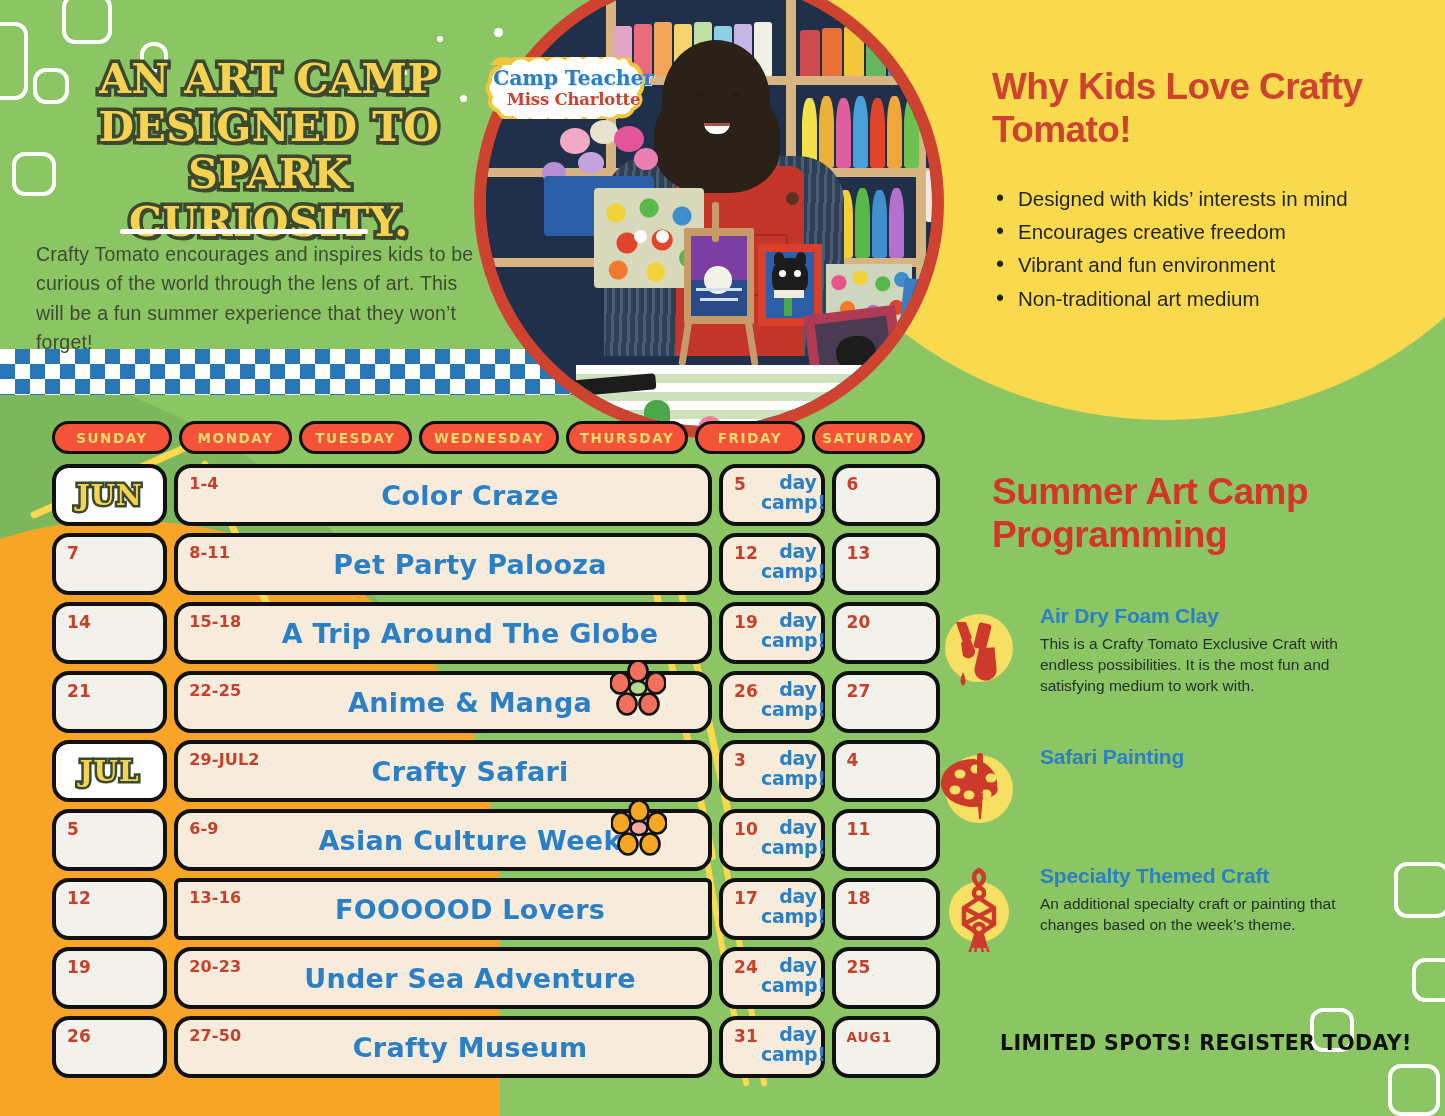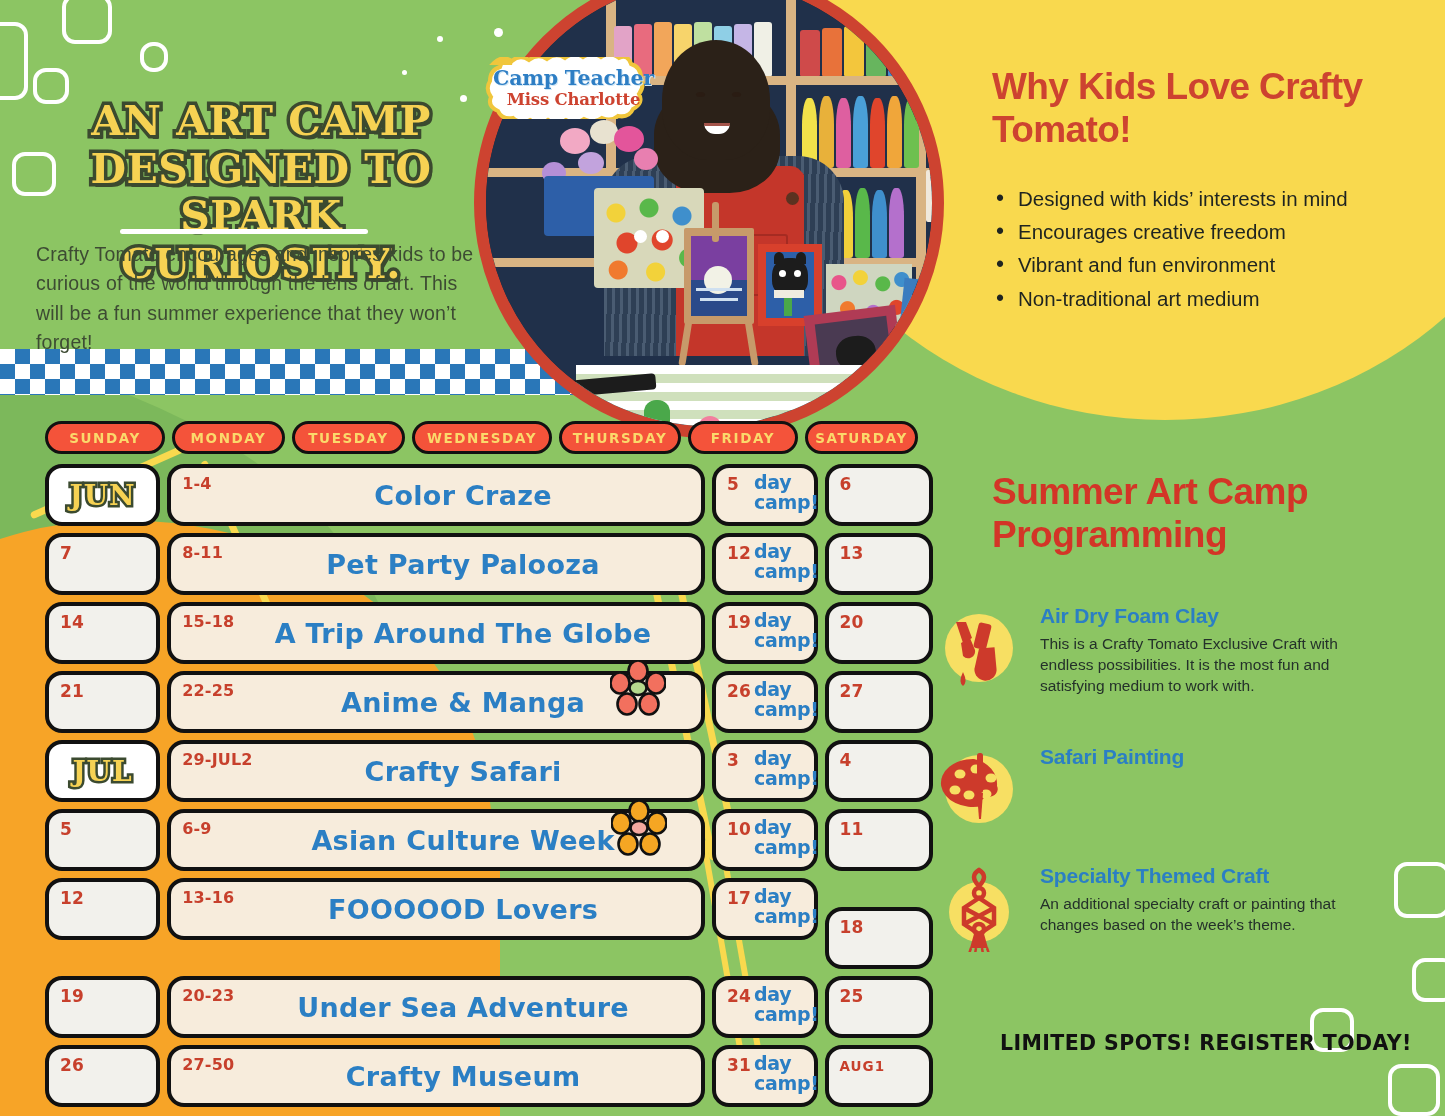--- a/index.html
+++ b/index.html
@@ -67,33 +67,32 @@
     background-color: #ffffff;
     background-size: 30px 30px;
     background-position: 0 0, 15px 15px;
   }
 
   .dot { position: absolute; background: #fff; border-radius: 50%; }
 
   
   .headline {
     position: absolute;
-    left: 36px; top: 56px;
+    left: 44px; top: 56px;
     width: 450px;
     text-align: center;
     font-family: "DejaVu Serif", serif;
     font-weight: 700;
     font-size: 41px;
     line-height: 1.16;
     letter-spacing: 0.5px;
     color: #f6d253;
     -webkit-text-stroke: 7px #3b4a2f;
     paint-order: stroke fill;
     text-shadow: 3px 4px 0 #3b4a2f;
-    margin-top: 42px;
   }
   .hl-rule {
     position: absolute;
     left: 120px; top: 229px;
     width: 248px; height: 5px;
     background: #ffffff;
     border-radius: 3px;
   }
   .lede {
     position: absolute;
@@ -175,21 +174,21 @@
     font-size: 20.5px; line-height: 1.62; color: #1f2420;
     list-style: none;
   }
   .why-list li { position: relative; padding-left: 26px; }
   .why-list li::before {
     content: "\2022"; position: absolute; left: 4px; top: -2px;
     font-size: 23px; color: #1f2420;
   }
 
   
-  .cal { position: absolute; left: 45px; top: 421px; width: 888px; }
+  .cal { position: absolute; left: 52px; top: 421px; width: 888px; text-align: right; }
   .dayhdr { display: flex; gap: 7px; margin-bottom: 10px; }
   .dayhdr .pill {
     height: 33px;
     background: #f4533a;
     border: 3.5px solid #111111;
     border-radius: 17px;
     display: flex; align-items: center; justify-content: center;
     font-family: "DejaVu Sans", sans-serif;
     font-weight: 700;
     font-size: 13.5px;
@@ -571,29 +570,29 @@
             <span class="dc">day camp!</span>
           </div>
           <div class="cell" style="width: 113px;">
             <span class="daynum">11</span>
           </div>
         </div>
         <div class="calrow">
           <div class="cell" style="width: 120px;">
             <span class="daynum">12</span>
           </div>
-          <div class="cell week" style="width: 562px;">
+          <div class="cell week" style="width: 562px; border-radius: 6px;">
             <span class="daynum rng">13-16</span>
             <span class="theme">FOOOOOD Lovers</span>
           </div>
           <div class="cell fri" style="width: 110px;">
             <span class="daynum">17</span>
             <span class="dc">day camp!</span>
           </div>
-          <div class="cell" style="width: 113px; margin-top: 29px;">
+          <div class="cell" style="width: 113px;">
             <span class="daynum">18</span>
           </div>
         </div>
         <div class="calrow">
           <div class="cell" style="width: 120px;">
             <span class="daynum">19</span>
           </div>
           <div class="cell week" style="width: 562px;">
             <span class="daynum rng">20-23</span>
             <span class="theme">Under Sea Adventure</span>

